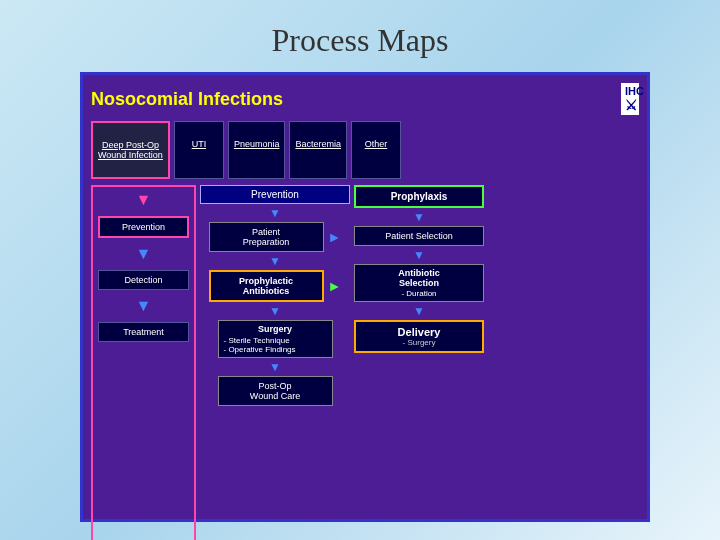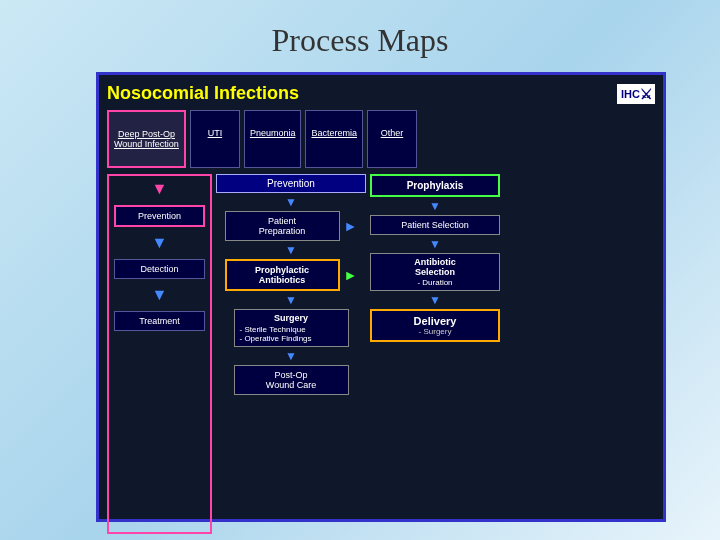--- a/index.html
+++ b/index.html
@@ -32,25 +32,24 @@
       z-index: 2;
       font-family: 'Palatino Linotype', Georgia, serif;
     }
 
     .main-card {
       position: absolute;
       top: 72px;
       left: 80px;
       width: 570px;
       height: 450px;
-      background: #0f172a;
+      background: #4c1d95;
       border: 3px solid #3333cc;
       z-index: 3;
       padding: 8px;
-      margin-left: 16px;
     }
 
     
     .card-header {
       display: flex;
       align-items: center;
       justify-content: space-between;
       margin-bottom: 6px;
     }
 
@@ -61,23 +60,23 @@
       font-family: Arial, sans-serif;
     }
 
     .ihc-logo {
       background: #ffffff;
       color: #000080;
       font-size: 10px;
       font-weight: bold;
       padding: 2px 4px;
       display: flex;
-      flex-direction: row;
-      align-items: center;
-      width: 38px;
+      flex-direction: column;
+      align-items: flex-start;
+      width: 18px;
     }
 
     .ihc-logo .ihc-text {
       font-size: 11px;
       font-weight: bold;
       color: #000080;
     }
 
     .ihc-logo .ihc-icon {
       font-size: 14px;

